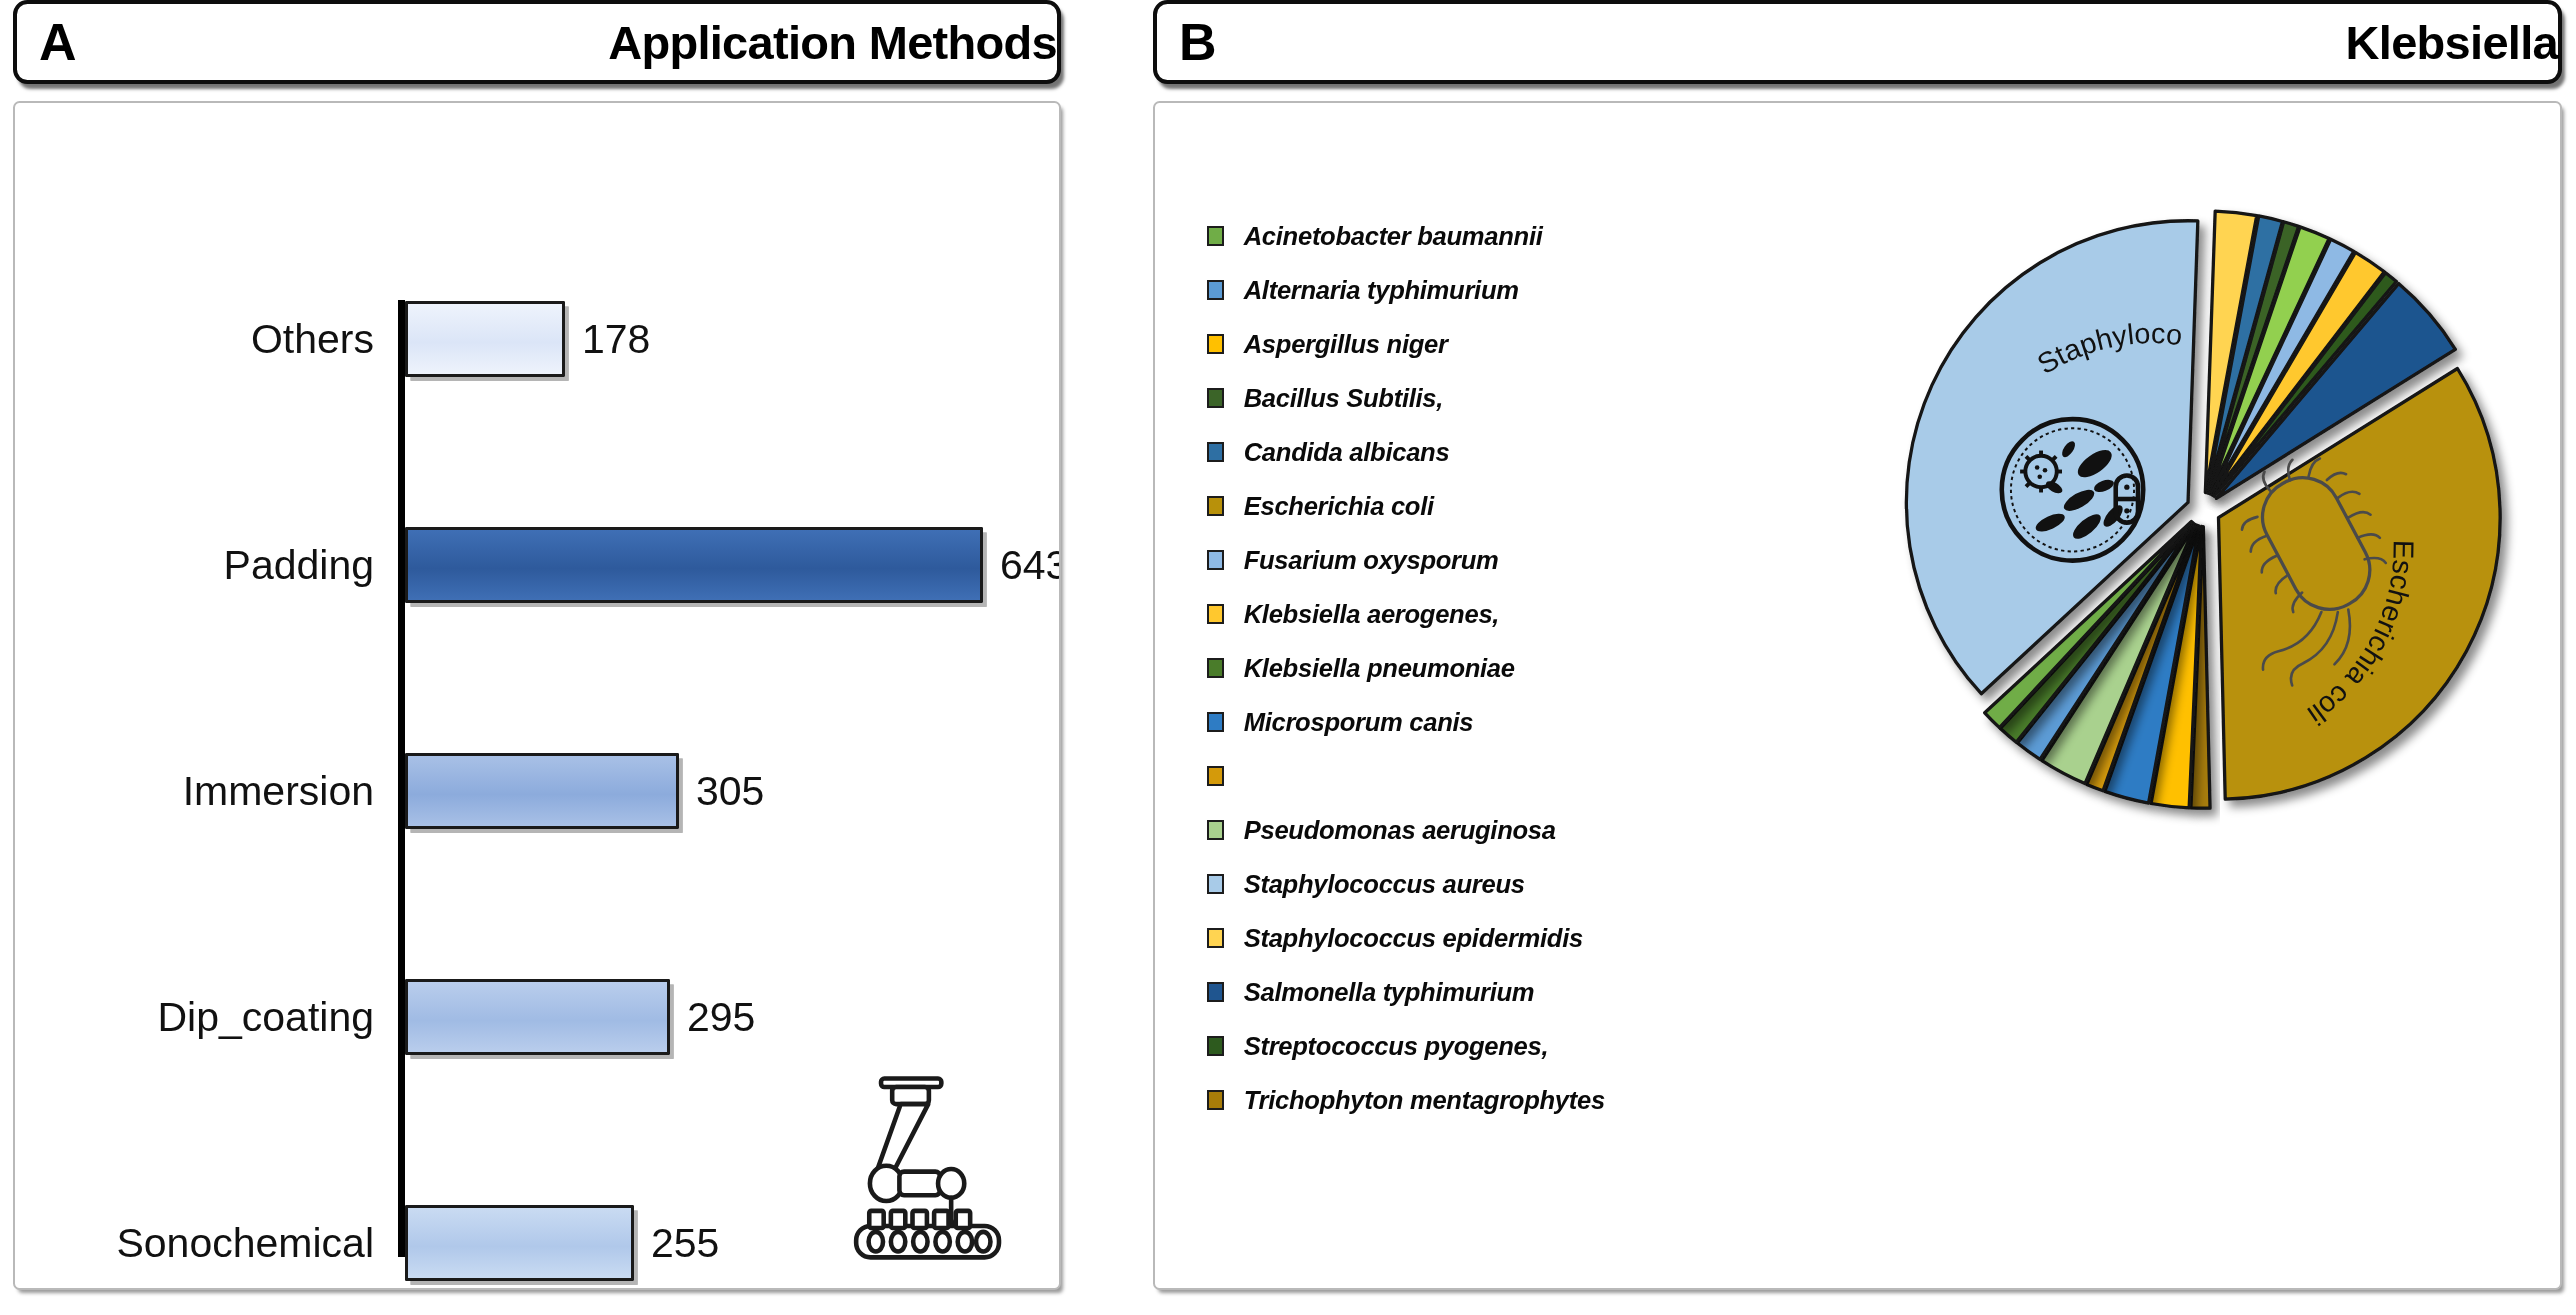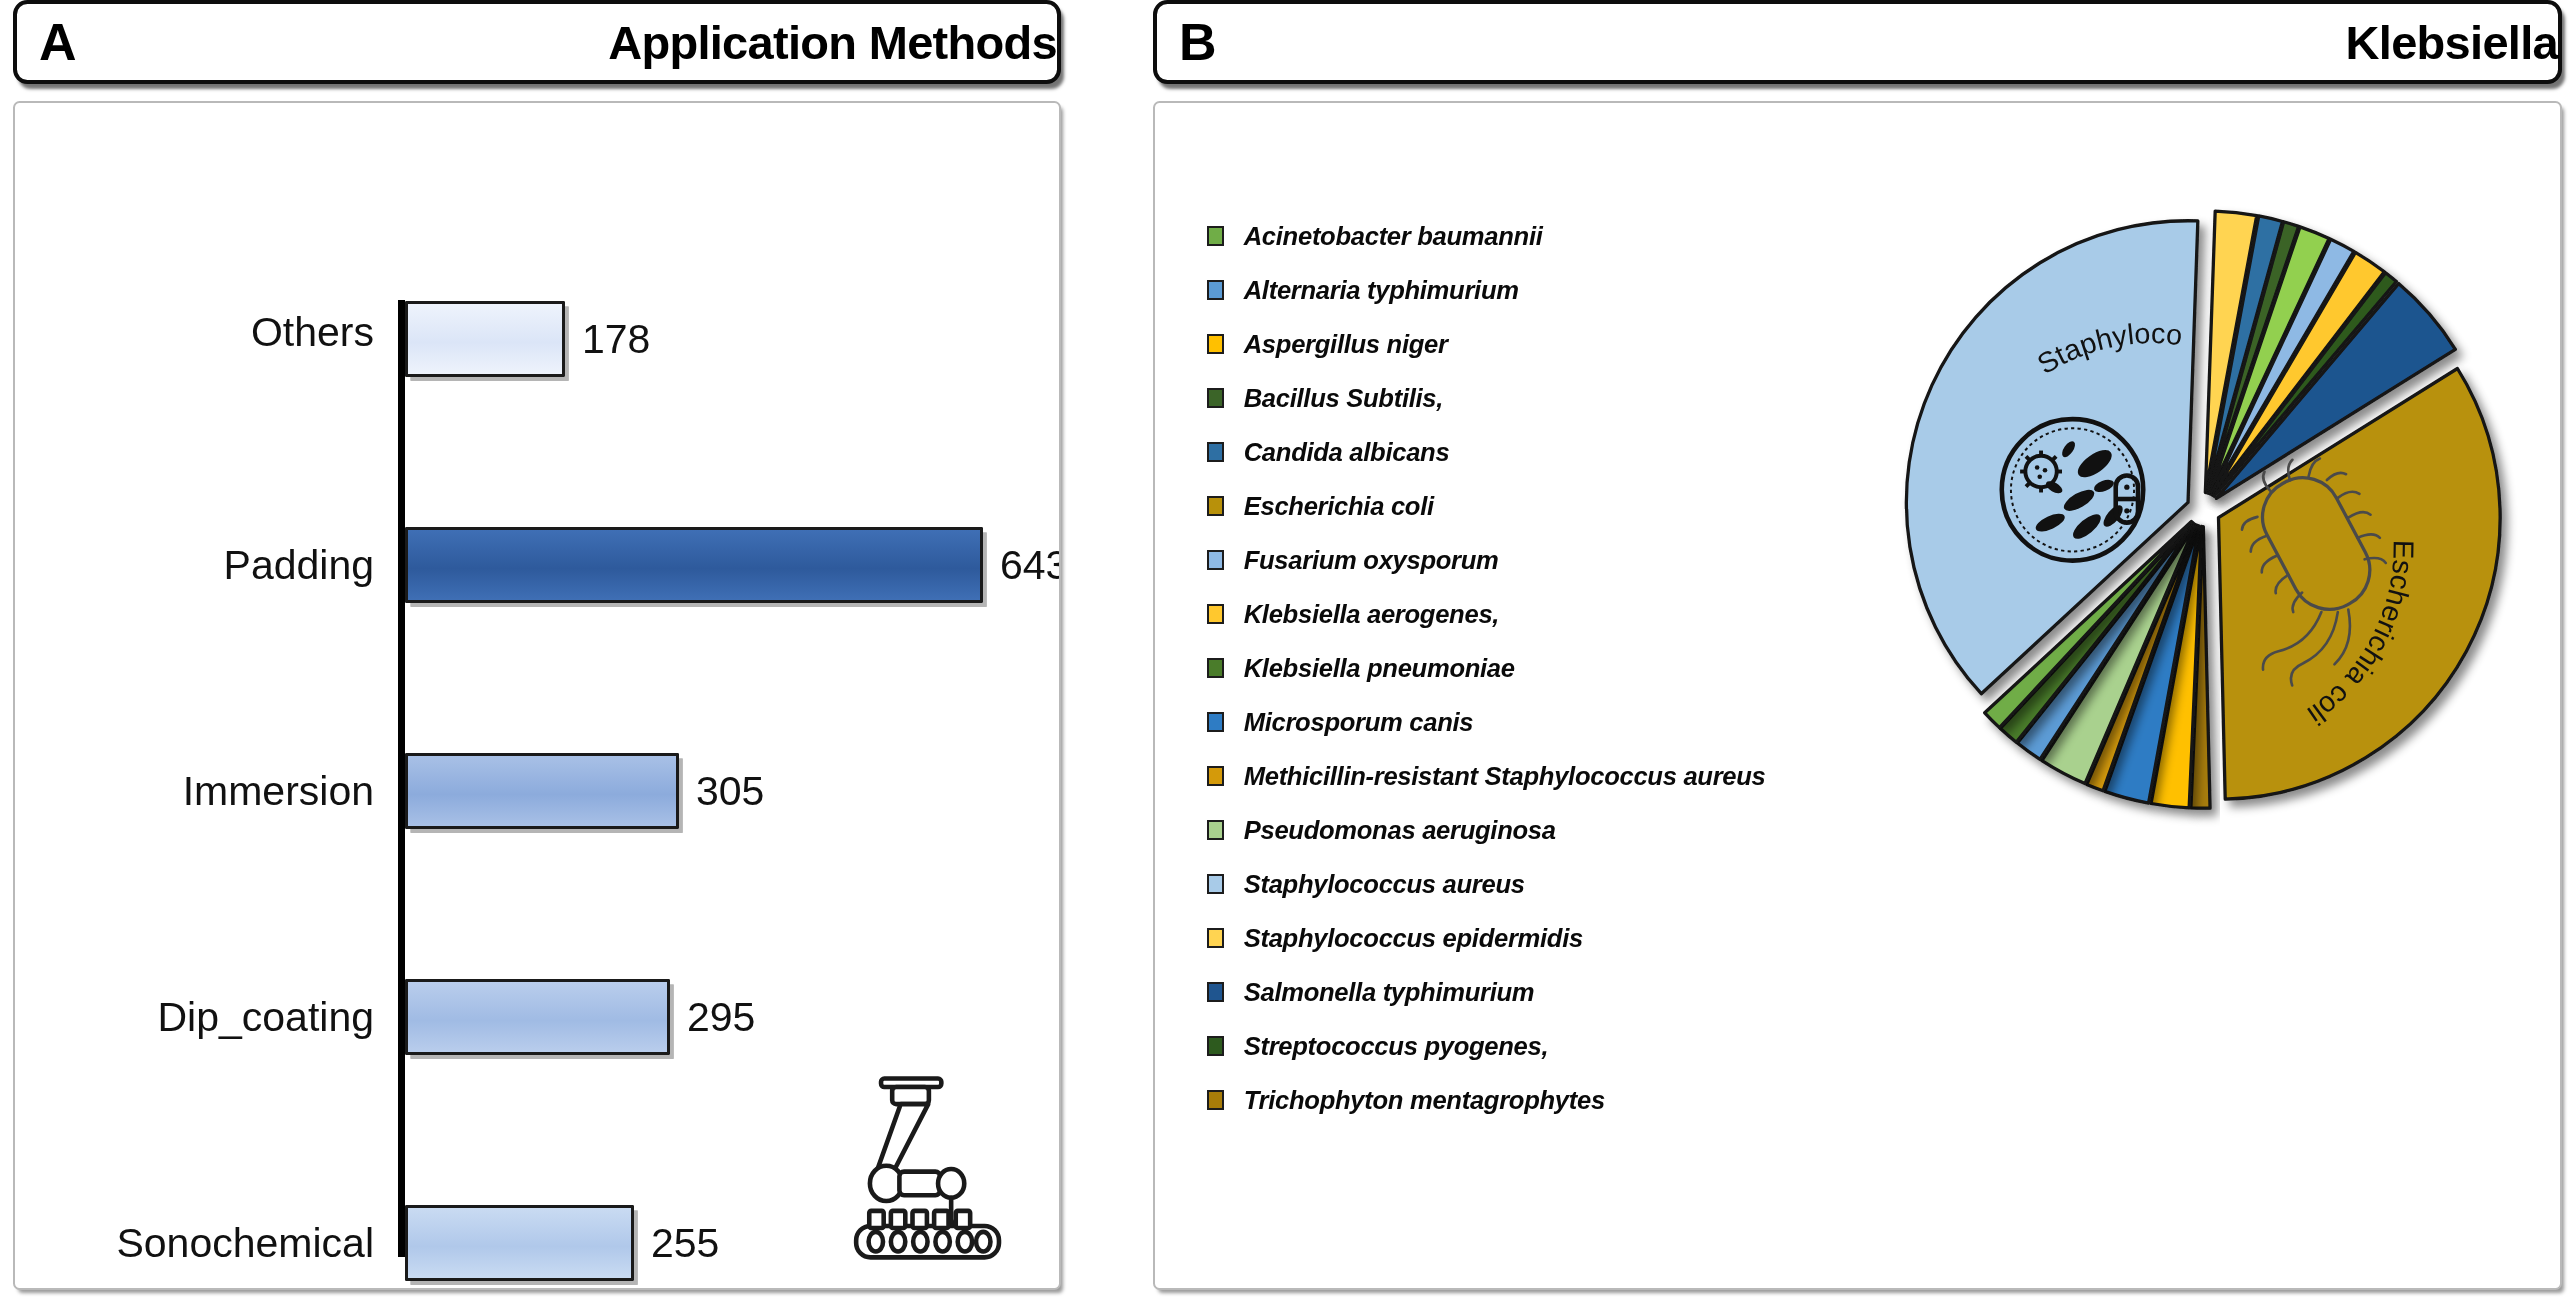--- a/index.html
+++ b/index.html
@@ -105,21 +105,21 @@
   <div class="panel panel-a">
 
     <div class="panel-header">
       <span class="panel-letter">A</span>
       <span class="panel-title">Application Methods</span>
     </div>
 
     <div class="panel-body">
       <div class="chart-a" id="chart-a">
         <div class="axis-line"></div>
-      <div class="bar-label" style="top: 229px;">Others</div>
+      <div class="bar-label" style="top: 236px;">Others</div>
           <div class="bar" style="top: 236px; width: 160px; background: linear-gradient(rgb(238, 243, 252) 0%, rgb(219, 229, 247) 55%, rgb(238, 243, 252) 100%);"></div>
           <div class="bar-value" style="top: 236px; left: 567px;">178</div>
           <div class="bar-label" style="top: 462px;">Padding</div>
           <div class="bar" style="top: 462px; width: 578px; background: linear-gradient(rgb(63, 111, 181) 0%, rgb(46, 90, 156) 55%, rgb(63, 111, 181) 100%);"></div>
           <div class="bar-value" style="top: 462px; left: 985px;">643</div>
           <div class="bar-label" style="top: 688px;">Immersion</div>
           <div class="bar" style="top: 688px; width: 274px; background: linear-gradient(rgb(168, 192, 230) 0%, rgb(140, 171, 220) 55%, rgb(168, 192, 230) 100%);"></div>
           <div class="bar-value" style="top: 688px; left: 681px;">305</div>
           <div class="bar-label" style="top: 914px;">Dip_coating</div>
           <div class="bar" style="top: 914px; width: 265px; background: linear-gradient(rgb(185, 205, 236) 0%, rgb(160, 187, 228) 55%, rgb(185, 205, 236) 100%);"></div>
@@ -210,21 +210,20 @@
           <div class="legend-item">
             <span class="legend-swatch" style="background: rgb(74, 124, 42);"></span>
             <span class="legend-label">Klebsiella pneumoniae</span>
           </div>
           <div class="legend-item">
             <span class="legend-swatch" style="background: rgb(46, 124, 196);"></span>
             <span class="legend-label">Microsporum canis</span>
           </div>
           <div class="legend-item">
             <span class="legend-swatch" style="background: rgb(212, 154, 10);"></span>
-            <span class="legend-label">Methicillin-resistant Staphylococcus aureus</span>
           </div>
           <div class="legend-item">
             <span class="legend-swatch" style="background: rgb(169, 209, 142);"></span>
             <span class="legend-label">Pseudomonas aeruginosa</span>
           </div>
           <div class="legend-item">
             <span class="legend-swatch" style="background: rgb(168, 203, 232);"></span>
             <span class="legend-label">Staphylococcus aureus</span>
           </div>
           <div class="legend-item">

